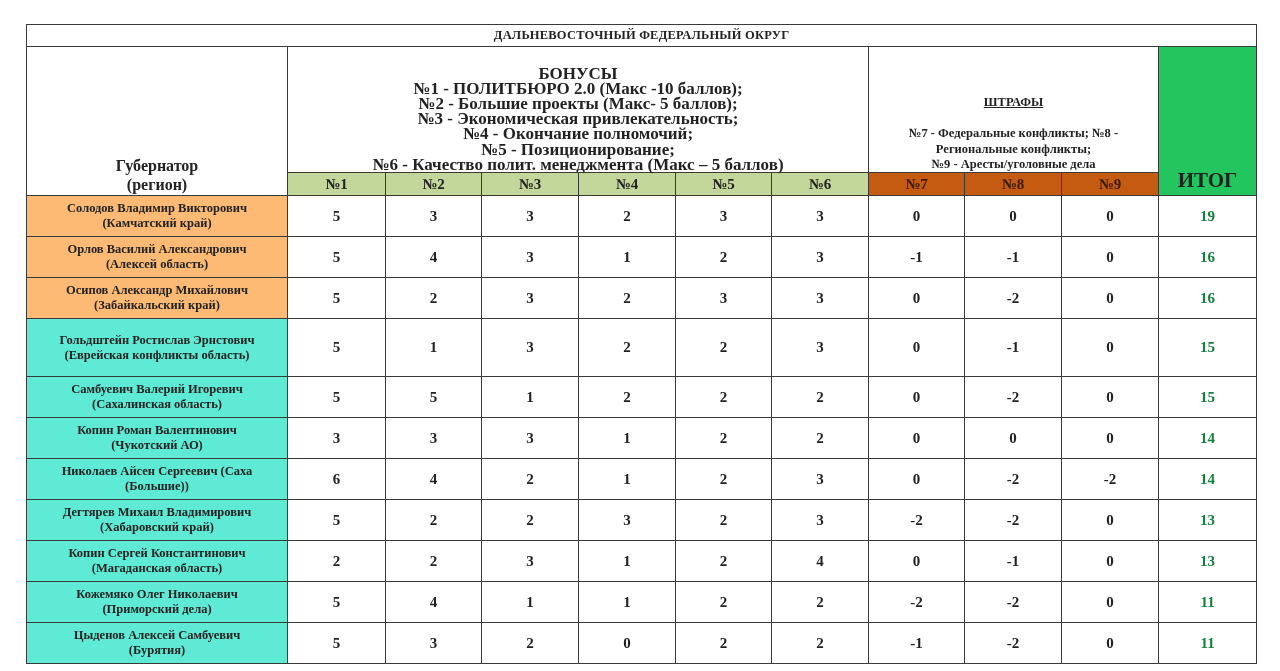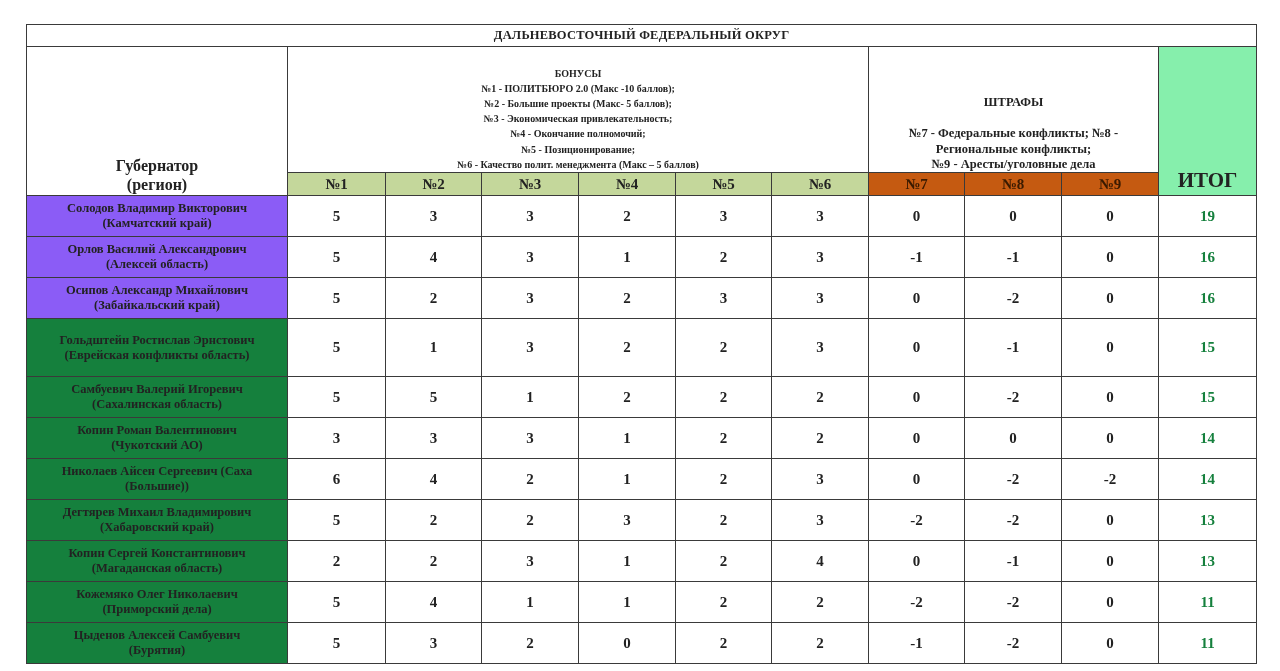--- a/index.html
+++ b/index.html
@@ -10,29 +10,29 @@
     width: 1230px; border-collapse: collapse; table-layout: fixed;
     font-weight: bold;
     border-radius: 11px;
   }
   table.rating td, table.rating th {
     border: 1.5px solid #3a3a3a; text-align: center; vertical-align: middle;
     padding: 0; font-weight: bold;
   }
   .title-cell { height: 21px; font-size: 12.5px; letter-spacing: 0.2px; }
   .gov-head { font-size: 16px; line-height: 19px; vertical-align: bottom !important; padding-bottom: 1px !important; }
-  .bonus-desc { font-size: 10px; line-height: 15.2px; height: 125px; vertical-align: bottom !important; }
+  .bonus-desc { font-size: 17px; line-height: 15.2px; height: 125px; vertical-align: bottom !important; }
   .fine-desc { font-size: 12.5px; line-height: 15.2px; vertical-align: bottom !important; }
-  .fine-desc .fine-title { display: block; margin-bottom: 16px; }
-  .total-head { background: #86efac; font-size: 21px; vertical-align: bottom !important; padding-bottom: 2px !important; }
+  .fine-desc .fine-title { display: block; margin-bottom: 16px; text-decoration: underline; }
+  .total-head { background: #22c55e; font-size: 21px; vertical-align: bottom !important; padding-bottom: 2px !important; }
   .col-bonus { background: #c4d79b; font-size: 15px; height: 22px; }
   .col-fine { background: #c55a11; font-size: 15px; color: #3a1a00; }
   .gov-cell { font-size: 12.5px; line-height: 15px; padding: 1px 4px !important; }
-  .gov-green { background: #8b5cf6; }
-  .gov-yellow { background: #15803d; }
+  .gov-green { background: #fdba74; }
+  .gov-yellow { background: #5eead4; }
   .num { font-size: 15px; background: #ffffff; }
   .gray { color: #15803d; }
   tr.r1 td { height: 38px; }
   tr.r3 td { height: 55px; }
 </style>
 </head>
 <body>
 
 <table class="rating">
   <colgroup>

